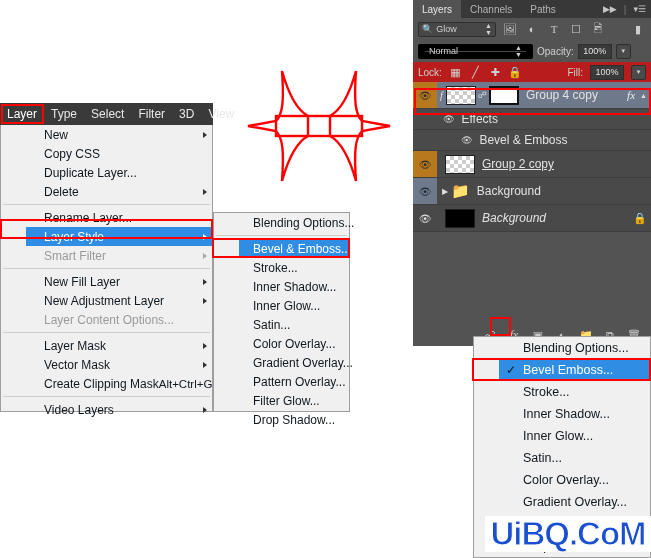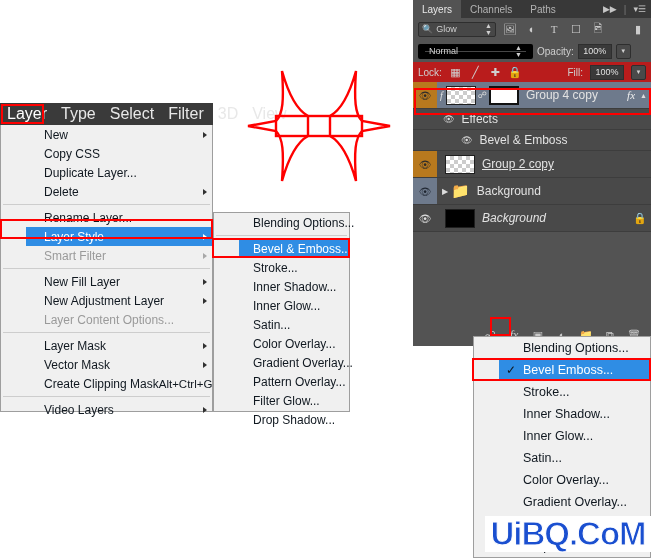--- a/index.html
+++ b/index.html
@@ -9,21 +9,21 @@
     font-family:"Liberation Sans", sans-serif;
     -webkit-font-smoothing:antialiased;
   }
 
   
   #menubar{
     position:absolute;left:0;top:103px;width:213px;height:22px;
     background:#3a3a3a;display:flex;align-items:center;
   }
   .mb-item{
-    color:#e8e8e8;font-size:16px;padding:3px 7px;white-space:nowrap;
+    color:#e8e8e8;font-size:12px;padding:3px 7px;white-space:nowrap;
   }
   .mb-item.active{ color:#ffffff; }
   #menu-highlight{
     position:absolute;left:1px;top:104px;width:43px;height:20px;
     border:2px solid #ff0000;box-sizing:border-box;
   }
 
   
   #layer-menu{
     position:absolute;left:0;top:125px;width:213px;height:287px;

